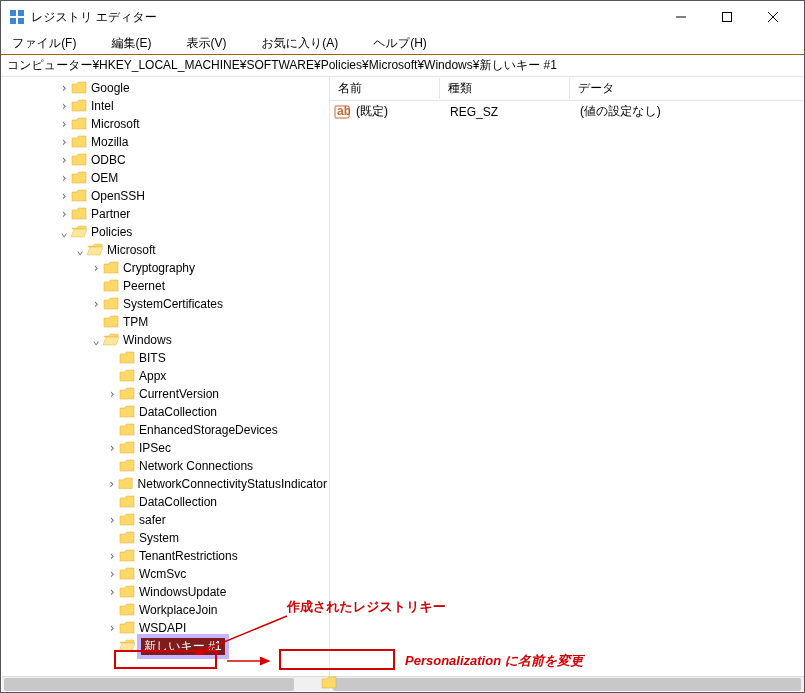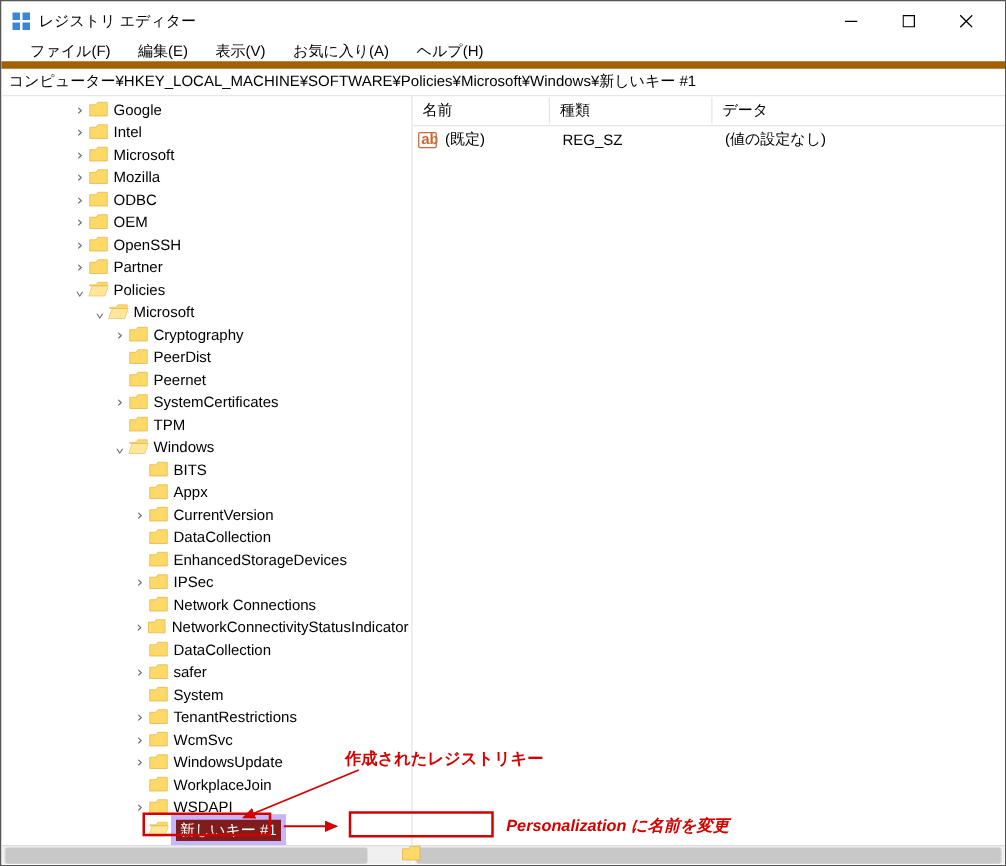--- a/index.html
+++ b/index.html
@@ -2,21 +2,21 @@
 <html><head>
 <meta charset="utf-8">
 <style>
 * { margin: 0; padding: 0; box-sizing: border-box; font-family: "Yu Gothic UI", "Meiryo", sans-serif; font-size: 12px; }
 body { background: #fff; width: 805px; height: 693px; border: 1px solid #555; position: relative; overflow: hidden; }
 .titlebar { height: 32px; display: flex; align-items: center; padding: 0 8px; }
 .titlebar .icon { width: 16px; height: 16px; margin-right: 6px; display: inline-block; }
 .titlebar .title { flex: 1; font-size: 12px; }
 .winbtns { display: flex; }
 .winbtn { width: 46px; height: 30px; display: flex; align-items: center; justify-content: center; color: #000; }
-.menubar { height: 22px; display: flex; align-items: center; padding: 0 16px; gap: 8px; border-bottom: 6px solid #a16207; }
+.menubar { height: 22px; display: flex; align-items: center; padding: 0 4px; gap: 21px; border-bottom: 1px solid #a16207; }
 .menuitem { padding: 2px 7px; cursor: default; }
 .addrbar { height: 22px; border-bottom: 1px solid #e5e5e5; padding: 2px 6px; font-size: 12px; }
 .main { display: flex; height: 601px; }
 .tree { width: 329px; border-right: 1px solid #e5e5e5; overflow-y: scroll; overflow-x: hidden; padding: 2px 0 20px 0; position: relative; }
 .values { flex: 1; }
 .header-row { display: flex; border-bottom: 1px solid #e5e5e5; height: 24px; align-items: center; }
 .col { padding: 2px 8px; border-right: 1px solid #e5e5e5; font-size: 12px; }
 .col.name { width: 110px; }
 .col.type { width: 130px; }
 .col.data { flex: 1; border-right: none; }
@@ -207,31 +207,20 @@
                 <ul>
                   <li class="node">
                     <div class="node-row">
                       <span class="expander">›</span>
                       <span class="folder-icon">
                         <svg viewBox="0 0 16 14">
                           <path d="M1 3 L6 3 L7.5 1 L15 1 L15 12 L1 12 Z" fill="#ffd968" stroke="#d6a93e" stroke-width="0.5"></path>
                         </svg>
                       </span>
                       <span class="node-label">Cryptography</span>
-                    </div>
-                  </li>
-                  <li class="node">
-                    <div class="node-row">
-                      <span class="expander"></span>
-                      <span class="folder-icon">
-                        <svg viewBox="0 0 16 14">
-                          <path d="M1 3 L6 3 L7.5 1 L15 1 L15 12 L1 12 Z" fill="#ffd968" stroke="#d6a93e" stroke-width="0.5"></path>
-                        </svg>
-                      </span>
-                      <span class="node-label">PeerDist</span>
                     </div>
                   </li>
                   <li class="node">
                     <div class="node-row">
                       <span class="expander"></span>
                       <span class="folder-icon">
                         <svg viewBox="0 0 16 14">
                           <path d="M1 3 L6 3 L7.5 1 L15 1 L15 12 L1 12 Z" fill="#ffd968" stroke="#d6a93e" stroke-width="0.5"></path>
                         </svg>
                       </span>
@@ -489,21 +478,21 @@
   </div>
 </div>
 
 <div class="hscroll" style="width:328px;">
     <div class="thumb" style="left:2px; width:290px;"></div>
   </div>
 <div class="hscroll" style="left:330px; width:473px;">
     <div class="thumb" style="left:2px; width:468px;"></div>
   </div>
 
-<div class="annotation" style="left:275px; top:597px;">作成されたレジストリキー</div>
+<div class="annotation" style="left:286px; top:597px;">作成されたレジストリキー</div>
 <svg class="ann-arrow" style="left:186px; top:613px;" width="110" height="46">
   <defs>
       <marker id="ah1" markerWidth="8" markerHeight="8" refX="6" refY="3" orient="auto">
         <path d="M0,0 L7,3 L0,6 Z" fill="#d40000"></path>
       </marker>
     </defs>
   <line x1="100" y1="2" x2="8" y2="40" stroke="#d40000" stroke-width="1.5" marker-end="url(#ah1)"></line>
 </svg>
 <div class="annotation-box" style="left:113px; top:649px; width:103px; height:19px;"></div>
 

